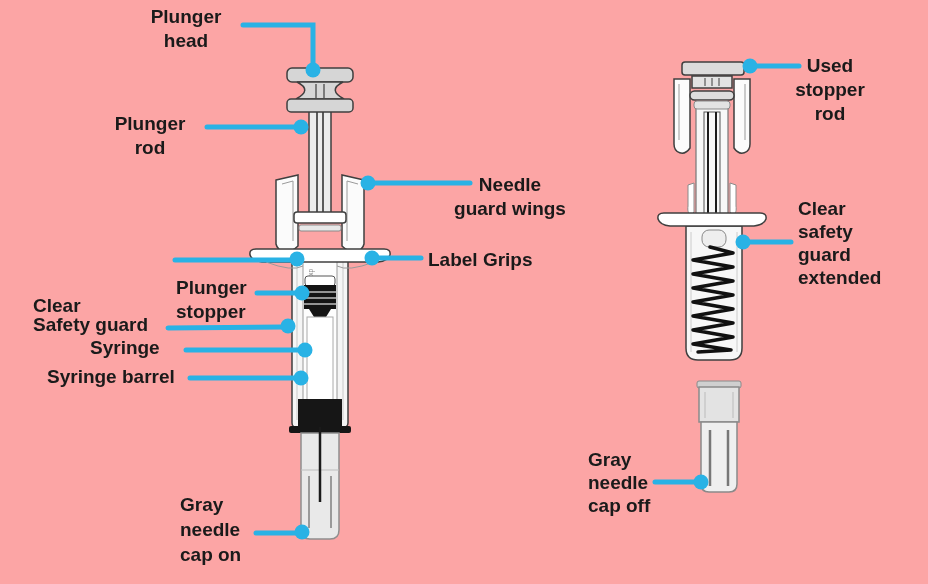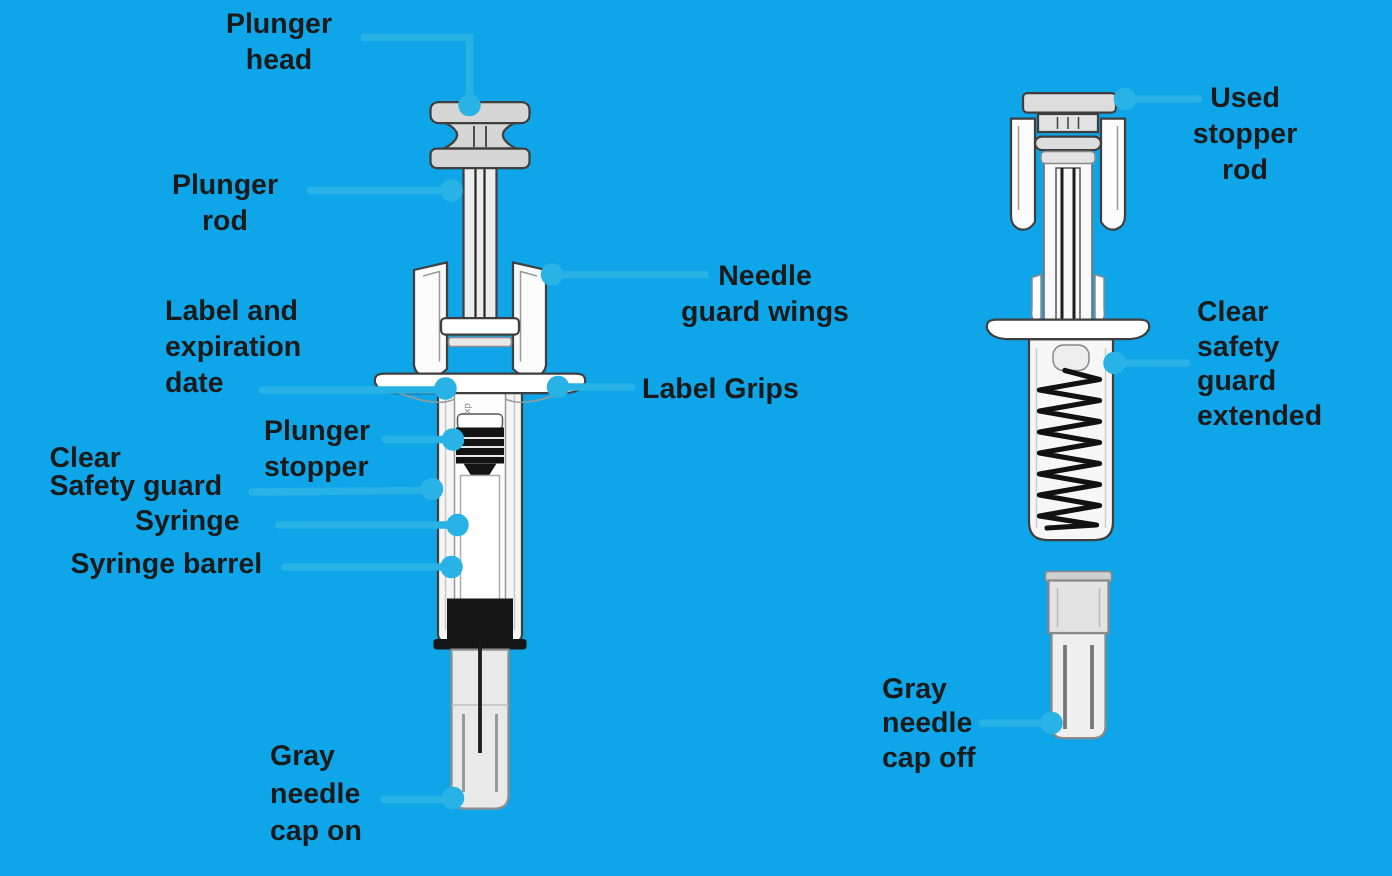--- a/index.html
+++ b/index.html
@@ -1,17 +1,17 @@
 <!DOCTYPE html>
 <html style="--accent: #29b2e5;"><head>
 <meta charset="utf-8">
 <style>
   html,body{margin:0;padding:0;background:#fff;}
   #stage{
-    position:relative;width:928px;height:584px;background:#0ea5e9;overflow:hidden;
+    position:relative;width:928px;height:584px;background:#fca5a5;overflow:hidden;
     font-family:"Liberation Sans",sans-serif;
   }
   .label{
     position:absolute;
     font-weight:bold;font-size:19px;line-height:24px;
     color:#1a1a1a;white-space:pre-line;
   }
   .ta-c{text-align:center;}
   .lh-tight{line-height:19px;}
   svg{position:absolute;left:0;top:0;}
@@ -188,23 +188,20 @@
       <circle class="leader-dot" cx="701" cy="482" r="7.5"></circle>
     </g>
   </svg>
 
   <div class="label ta-c" style="left:136px;top:5px;width:100px">Plunger
 head</div>
 
   <div class="label ta-c" style="left:98px;top:112px;width:104px">Plunger
 rod</div>
 
-  <div class="label" style="left:110px;top:196px;width:110px">Label and
-expiration
-date</div>
 
   <div class="label" style="left:176px;top:276px;width:95px">Plunger
 stopper</div>
 
   <div class="label lh-tight" style="left:33px;top:296px;width:132px">Clear
 Safety guard</div>
 
   <div class="label" style="left:90px;top:336px;width:95px">Syringe</div>
 
   <div class="label" style="left:47px;top:365px;width:145px">Syringe barrel</div>

